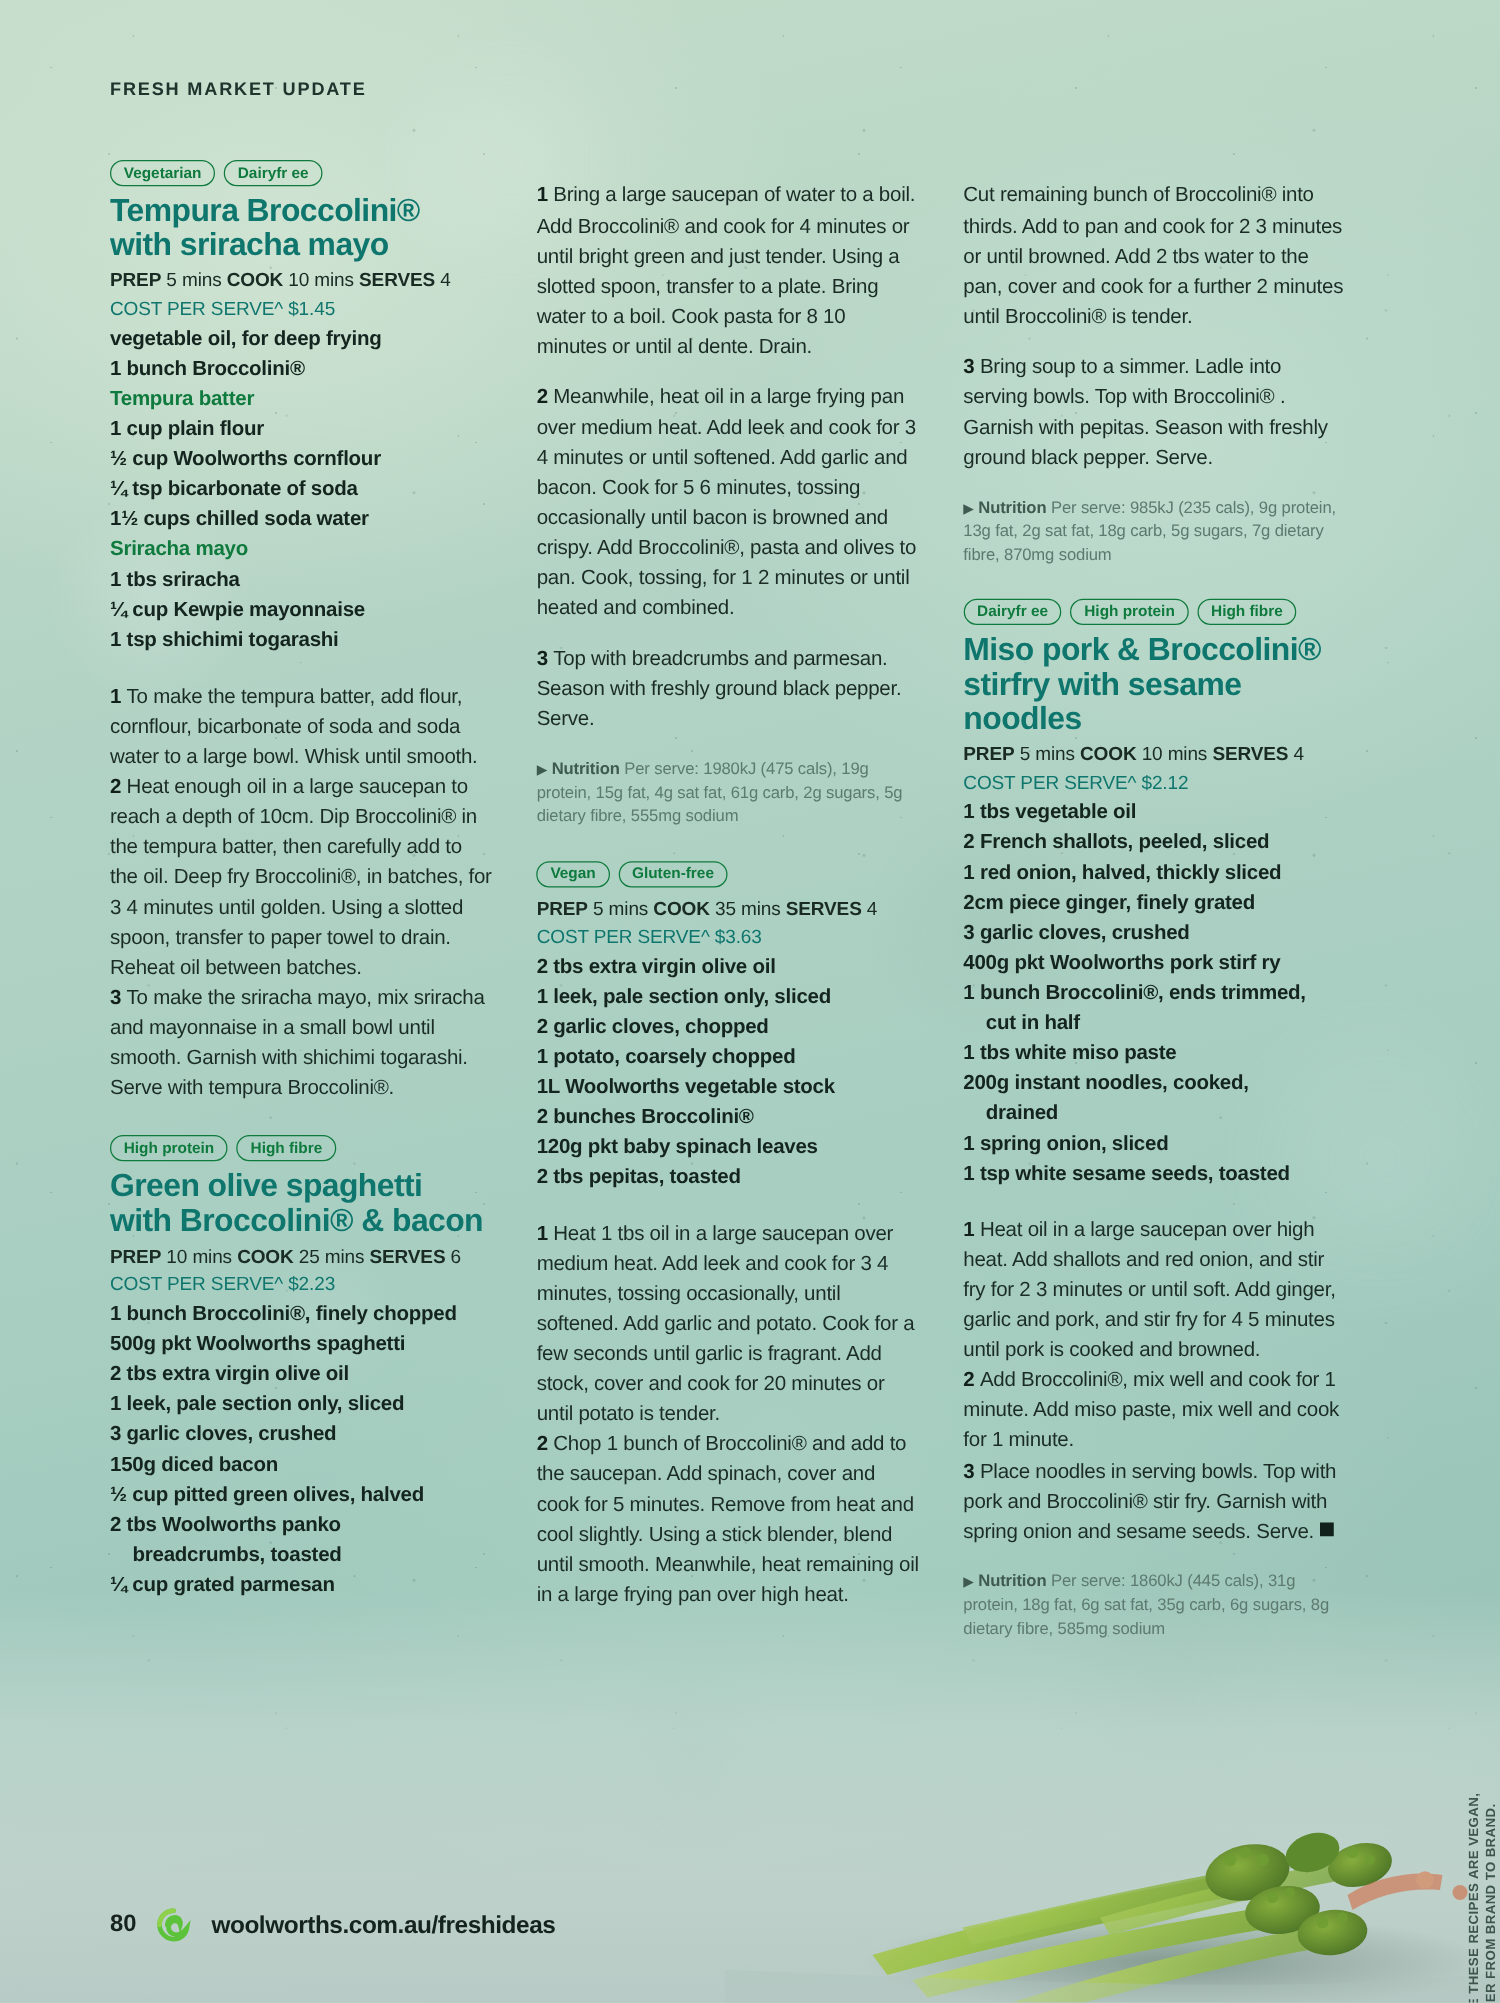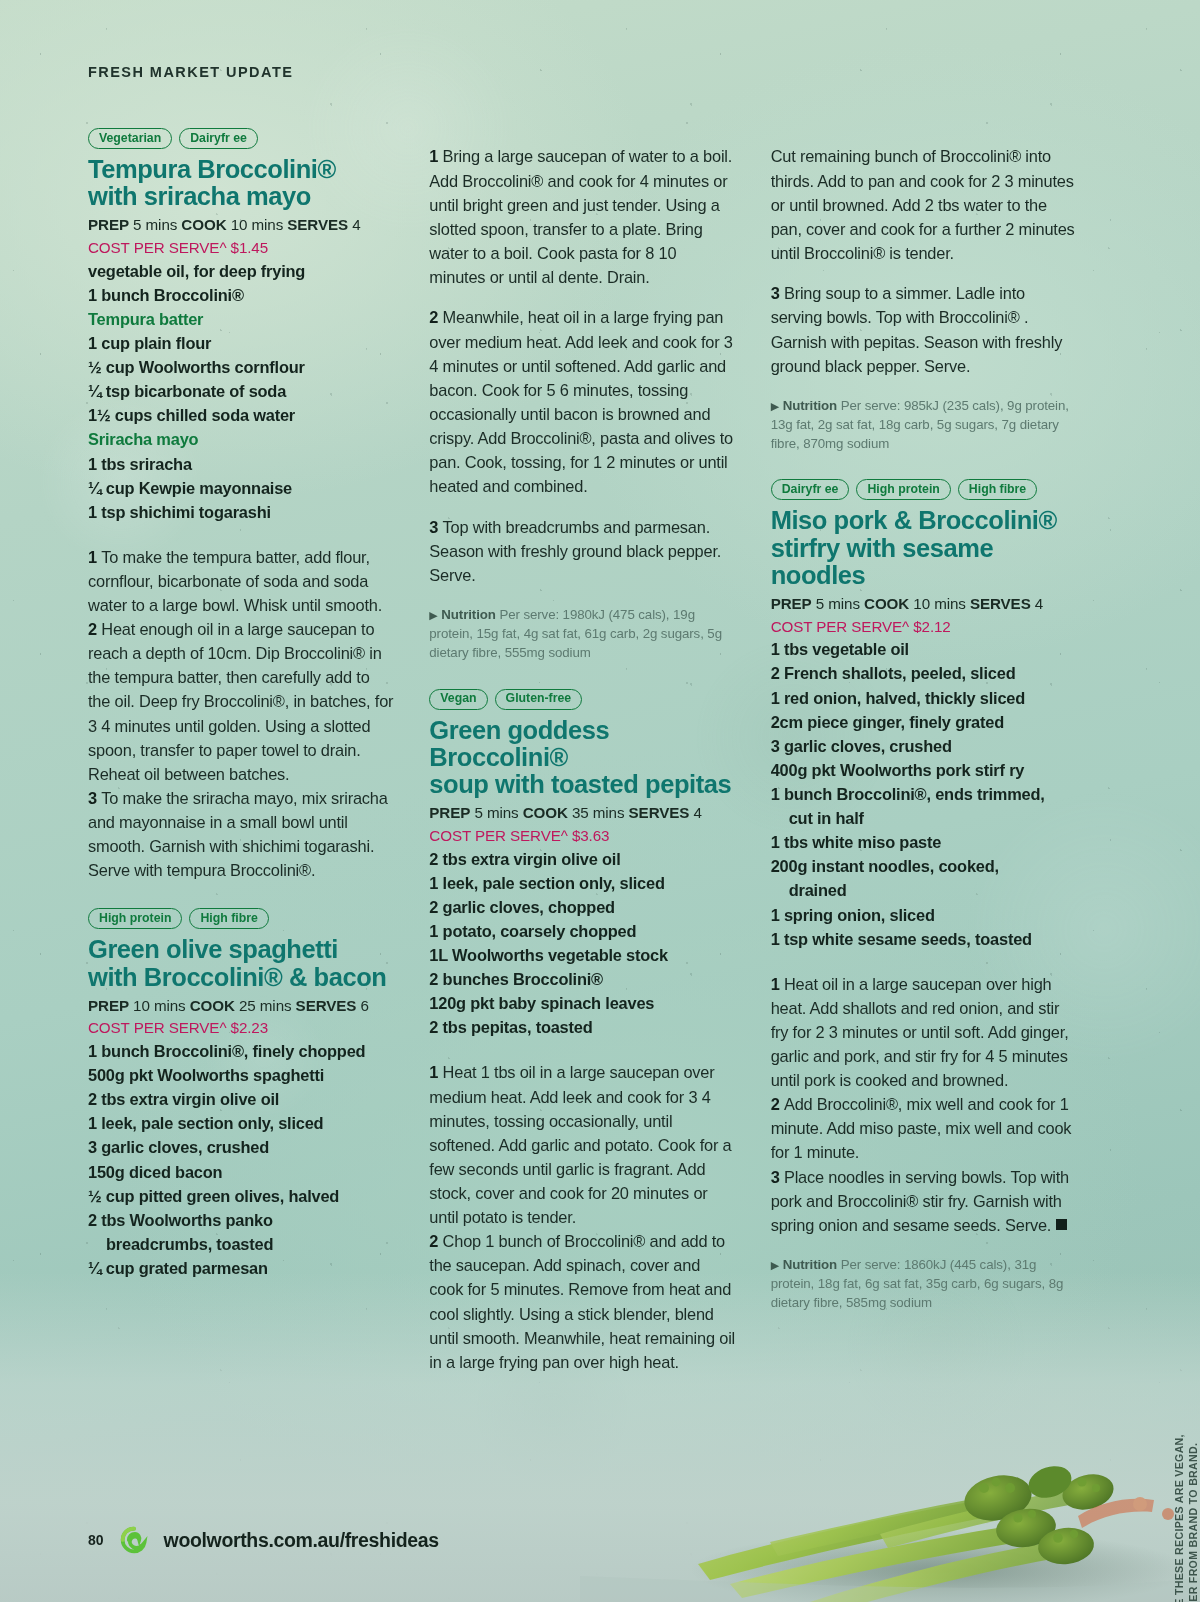--- a/index.html
+++ b/index.html
@@ -75,21 +75,21 @@
   
   .rtitle{
     font-size:25.5px;font-weight:800;color:#0f766e;line-height:1.07;
     letter-spacing:-0.45px;margin:0 0 4px;
   }
   .meta{
     font-size:15.2px;color:#1a2b24;line-height:1.42;margin-bottom:1px;letter-spacing:-0.1px;
   }
   .meta b{font-weight:800;}
   .cost{
-    font-size:15.2px;color:#be185d;font-weight:800;line-height:1.42;letter-spacing:-0.1px;
+    font-size:15.2px;color:#0f766e;font-weight:800;line-height:1.42;letter-spacing:-0.1px;
   }
   .cost span{font-weight:400;}
   
   .ing{margin-top:22px;}
   .ing li{
     list-style:none;font-size:16.4px;font-weight:700;color:#14241e;
     line-height:1.47;letter-spacing:-0.2px;
   }
   .ing li.sub{color:#0f7a3d;}
   .ing li.cont{padding-left:18px;}
@@ -114,21 +114,21 @@
     position:absolute;right:28px;top:630px;
     width:760px;
     transform-origin:right top;
     transform:rotate(-90deg) translate(-100%,0);
     font-size:10.6px;letter-spacing:.32px;color:#3d554c;
     white-space:nowrap;line-height:1.42;font-weight:600;
   }
   .sidenote .l2{position:absolute;left:0;top:14px;}
   
   .footer{position:absolute;left:88px;bottom:48px;display:flex;align-items:center;gap:16px;z-index:4;}
-  .pageno{font-size:14px;font-weight:800;color:#16231e;}
+  .pageno{font-size:19px;font-weight:800;color:#16231e;}
   .wlogo{width:28px;height:28px;}
   .wurl{font-size:19.5px;font-weight:800;color:#14231d;letter-spacing:-0.35px;}
 </style>
 </head>
 <body>
 
 <div class="bg">
   <div class="bg-base"></div>
   <div class="bg-mottle"></div>
   <div class="bg-speckle"></div>
@@ -295,24 +295,20 @@
         <span>Per serve: 1980kJ (475 cals), 19g protein, 15g fat, 4g sat fat, 61g carb, 2g sugars, 5g dietary fibre, 555mg sodium</span>
       </div>
 
       <div class="gapblock"></div>
 
       <div>
         <div class="tags">
           <span class="tag">Vegan</span>
           <span class="tag">Gluten-free</span>
         </div>
-        <h2 class="rtitle">
-          <span>Green goddess Broccolini®</span><br>
-          <span>soup with toasted pepitas</span>
-        </h2>
         <div class="meta">
           <b>PREP</b>
           <span>5 mins</span>
           <b>COOK</b>
           <span>35 mins</span>
           <b>SERVES</b>
           <span>4</span>
         </div>
         <div class="cost">
           <span>COST PER SERVE^</span>

